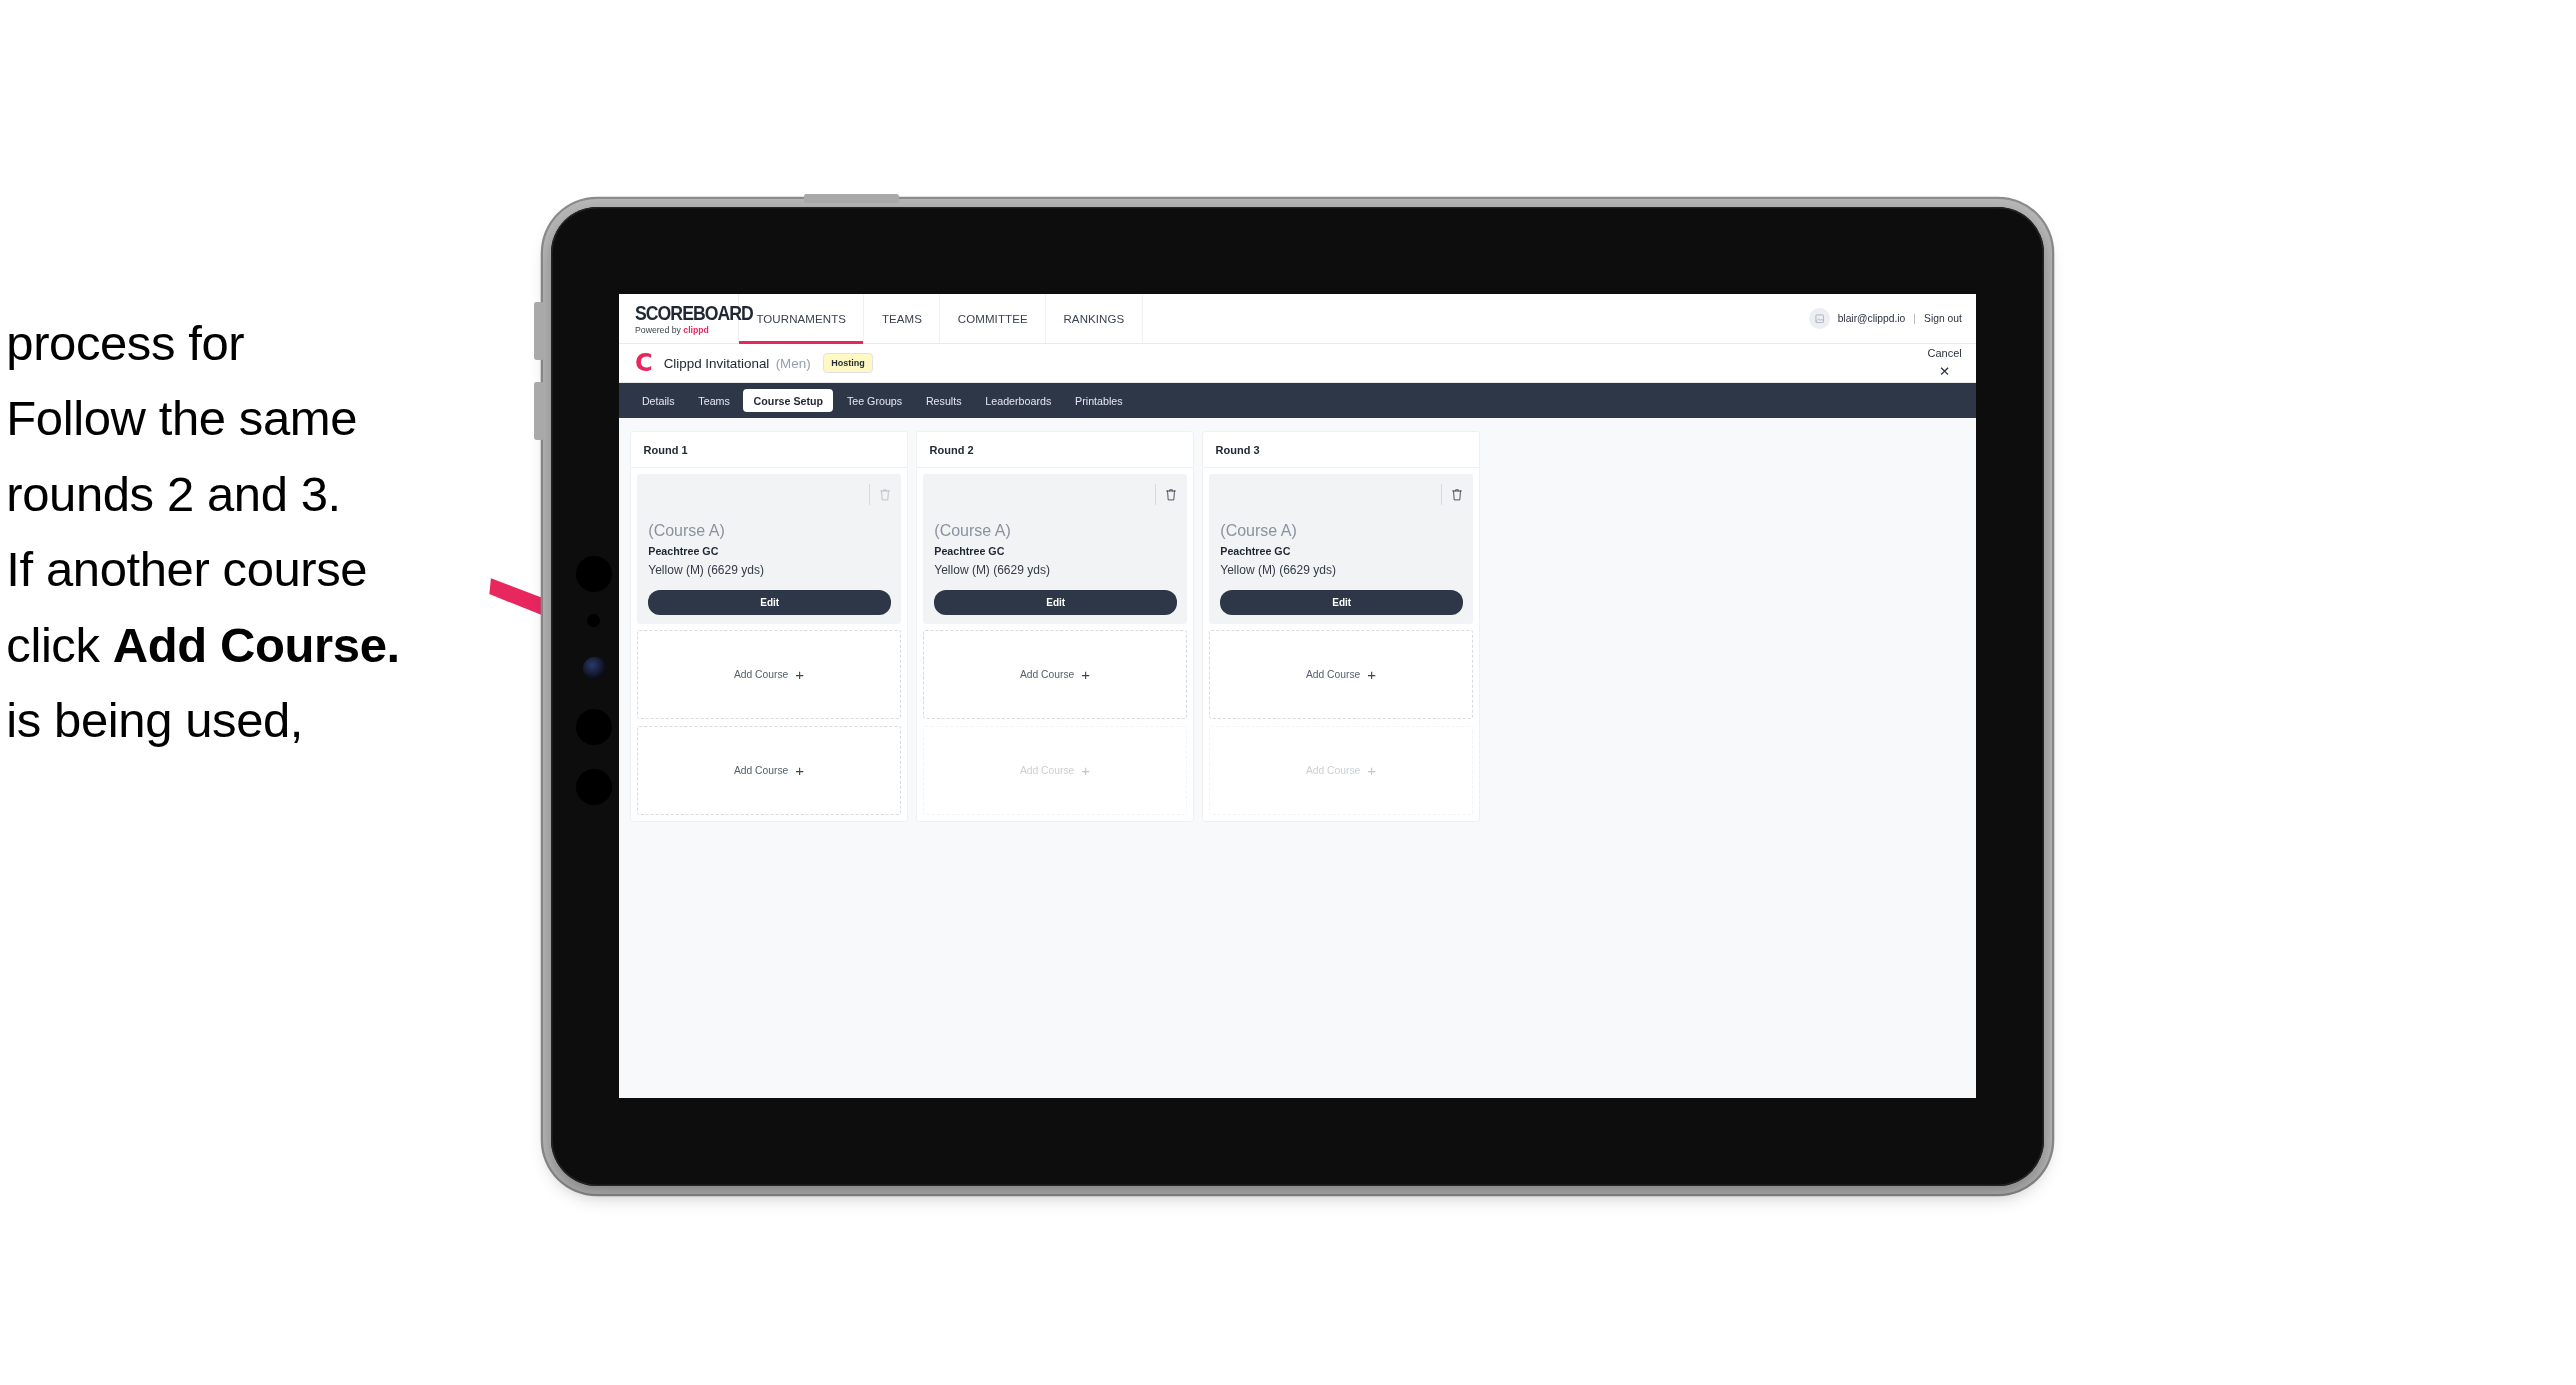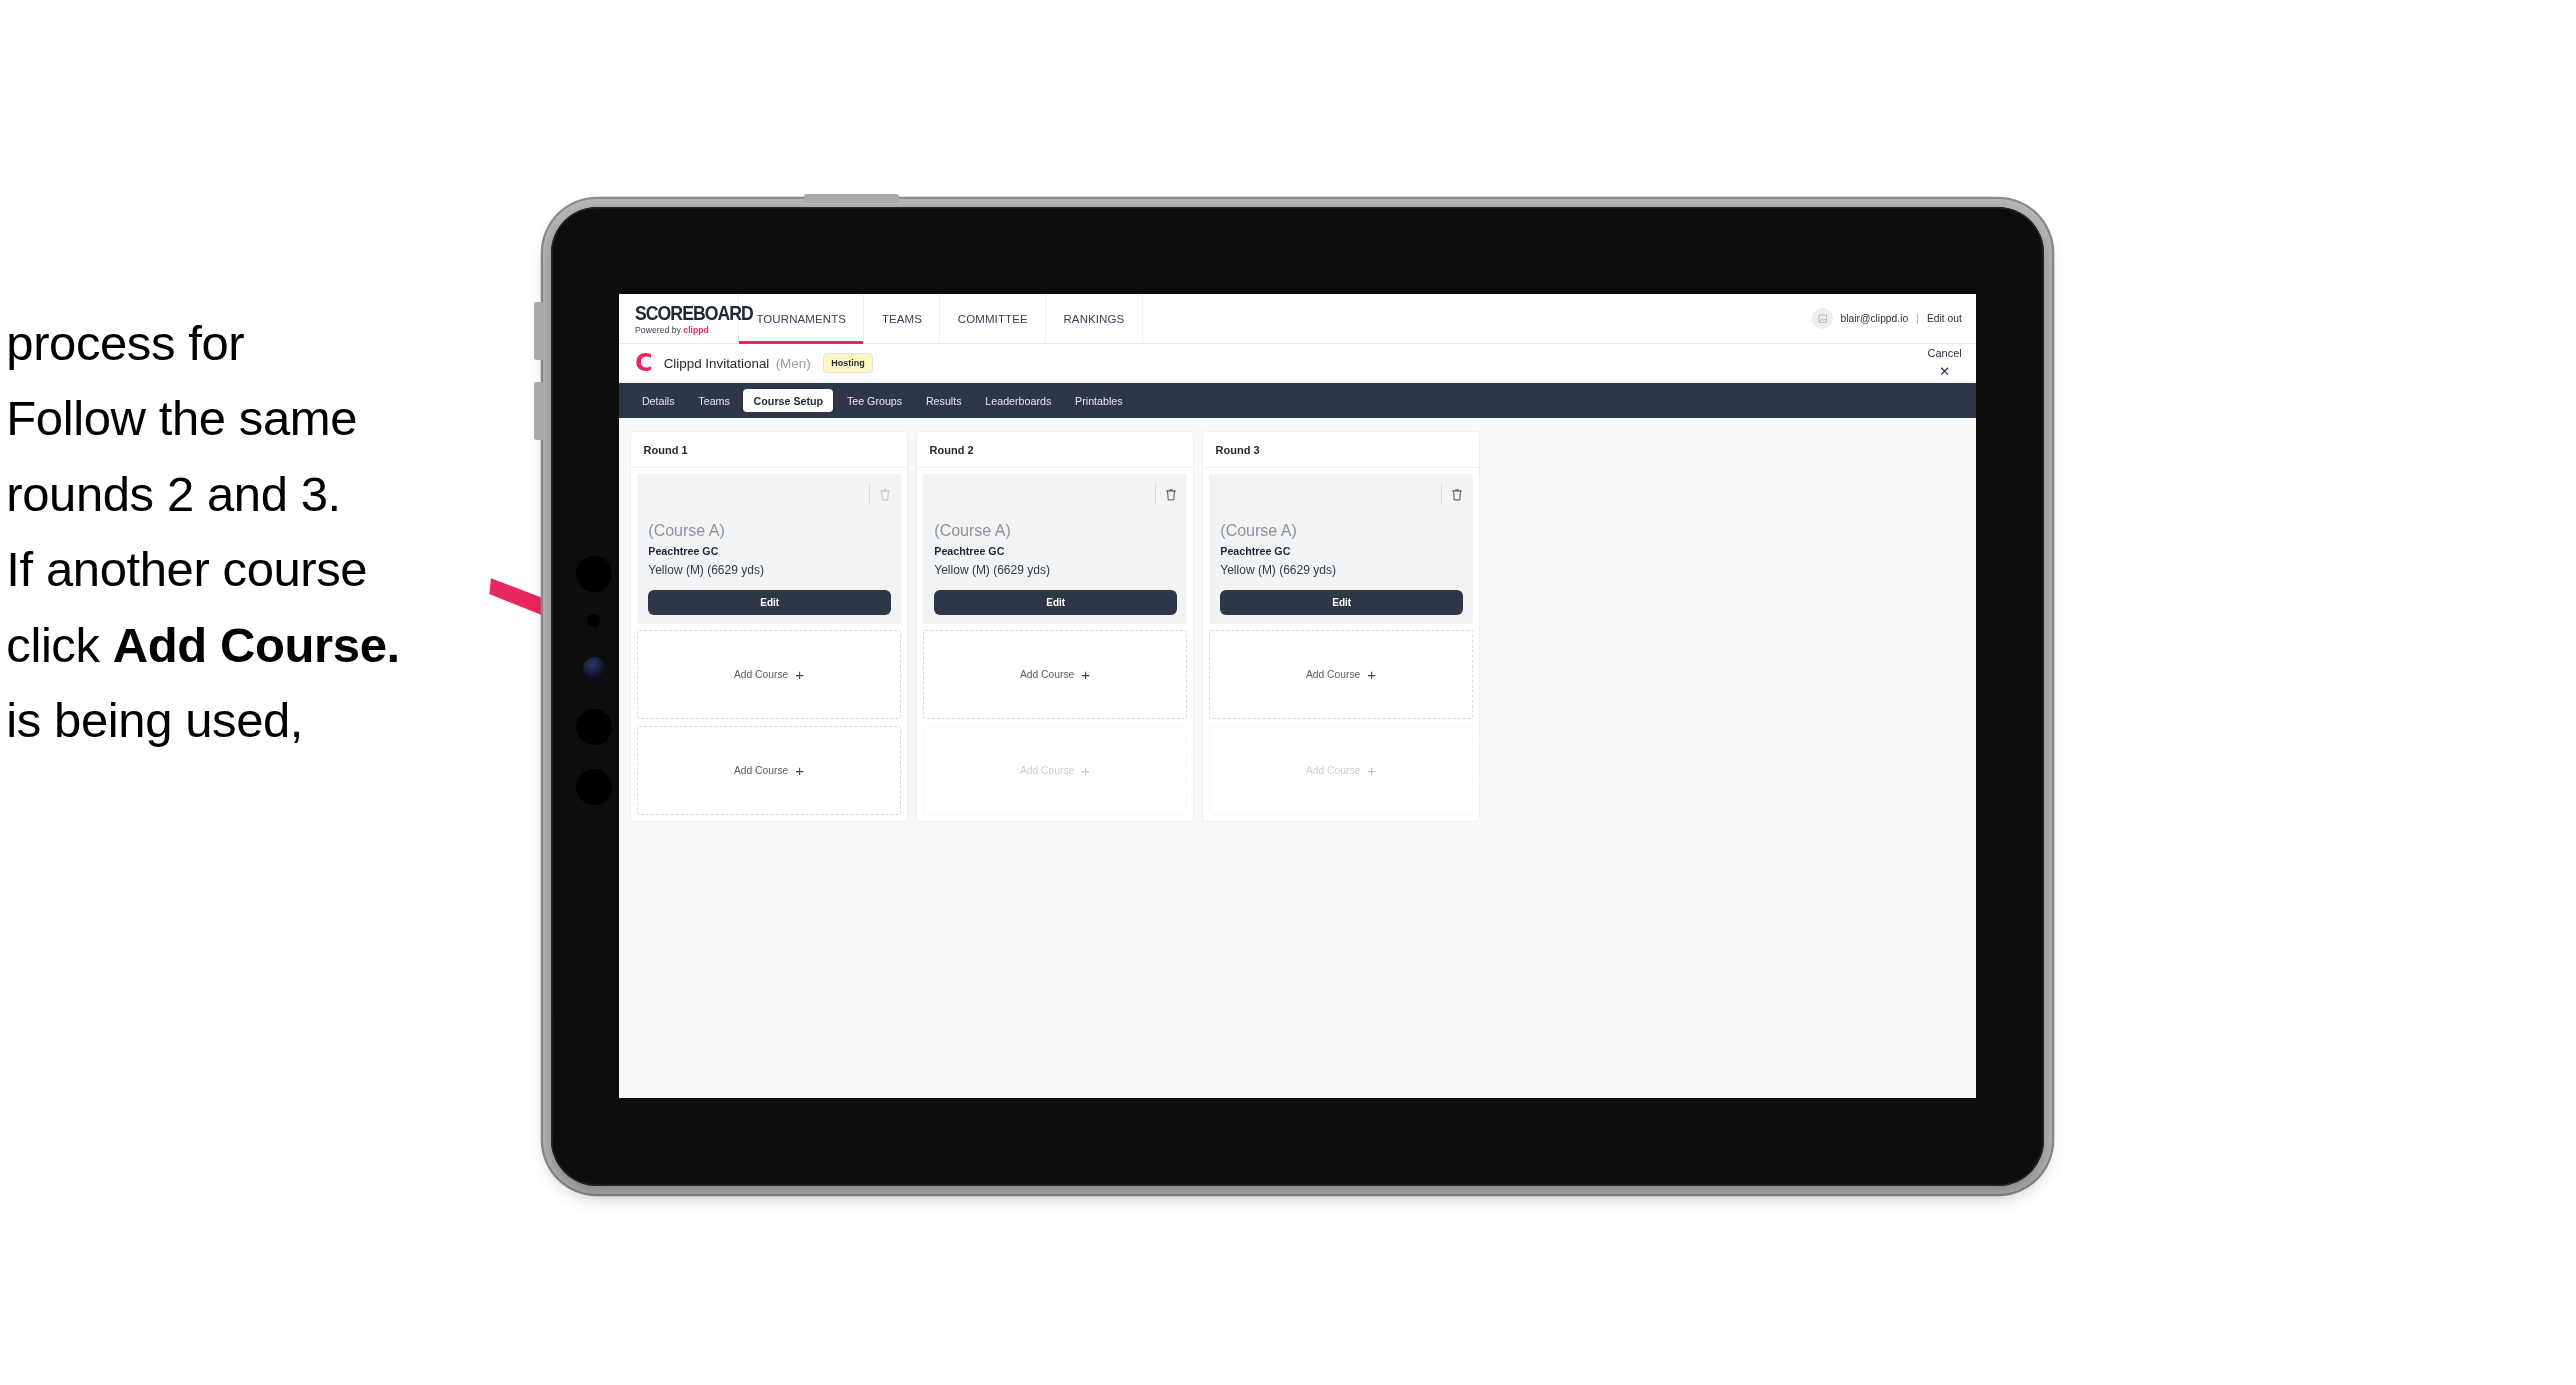--- a/index.html
+++ b/index.html
@@ -264,21 +264,21 @@
     gap: 9.5px;
   }
   .card-divider { width: 0.8px; height: 20.5px; background: #d6dade; }
   .trash-icon { width: 12px; height: 13.4px; display: block; }
   .faded { opacity: 0.30; }
 
   .edit-btn {
     margin-top: 10.3px;
     height: 24.5px;
     background: #2d3748;
-    border-radius: 6px;
+    border-radius: 12px;
     color: #ffffff;
     font-size: 10px;
     font-weight: 700;
     display: flex;
     align-items: center;
     justify-content: center;
     cursor: pointer;
   }
 
   .add-course {
@@ -354,21 +354,21 @@
 
       <div id="topbar-right">
         <div id="avatar">
           <svg width="9.5" height="9.5" viewBox="0 0 16 16" aria-hidden="true">
             <rect x="1.5" y="1.5" width="13" height="13" rx="1.5" fill="none" stroke="#9aa1ac" stroke-width="1.2"></rect>
             <path d="M2 13 L6 8 L9 11 L11.5 8.5 L14 12" fill="none" stroke="#9aa1ac" stroke-width="1.1"></path>
           </svg>
         </div>
         <span>blair@clippd.io</span>
         <span id="sep-pipe">|</span>
-        <span id="signout">Edit out</span>
+        <span id="signout">Sign out</span>
       </div>
     </div>
 
     <div id="titlebar">
       <div id="logo-c">C</div>
       <div id="tourn-name">Clippd Invitational</div>
       <div id="tourn-gender">(Men)</div>
       <div id="hosting-badge">Hosting</div>
       <div id="cancel-wrap">
         <span>Cancel</span>

